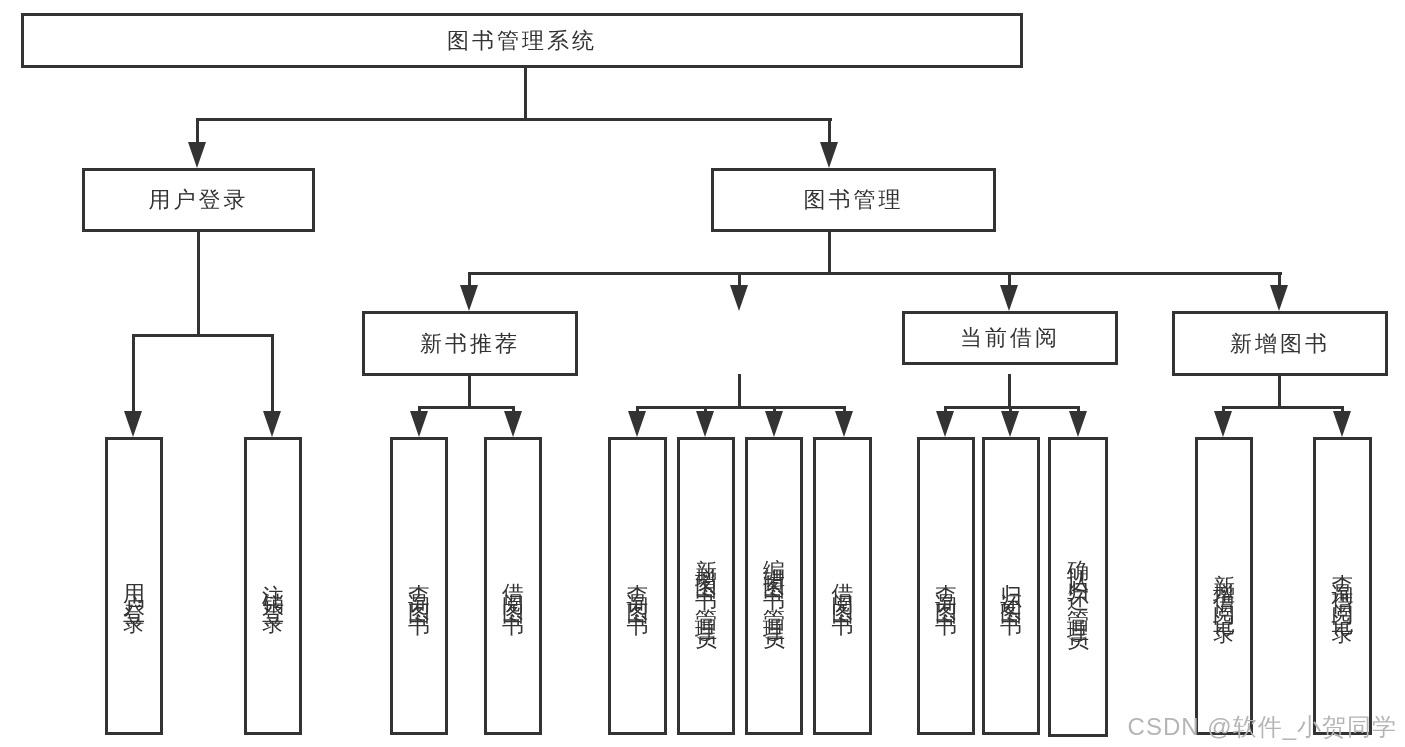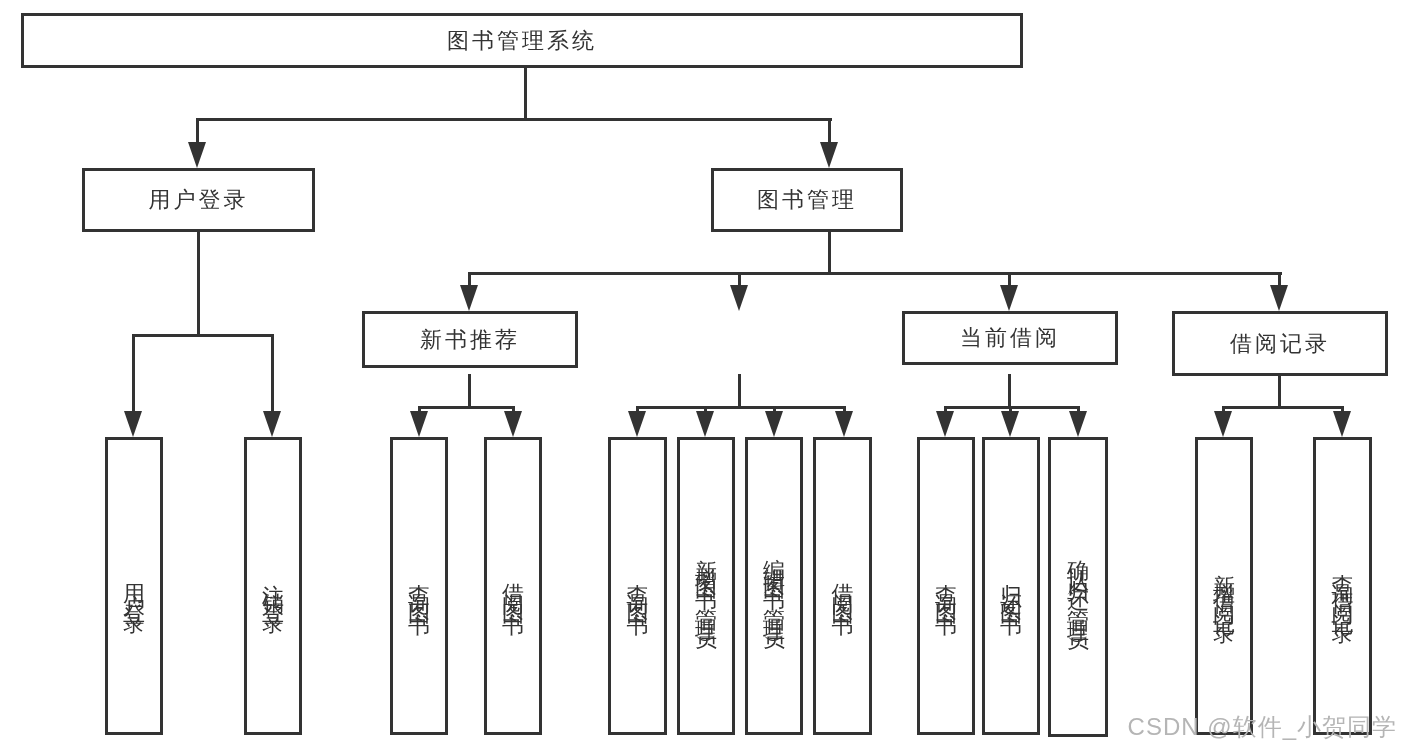--- a/index.html
+++ b/index.html
@@ -38,32 +38,32 @@
 
 <div id="canvas">
 
   <div class="box" style="left:21px;top:13px;width:1002px;height:55px;">
     <span>图书管理系统</span>
   </div>
 
   <div class="box" style="left:82px;top:168px;width:233px;height:64px;">
     <span>用户登录</span>
   </div>
-  <div class="box" style="left:711px;top:168px;width:192px;height:64px;">
+  <div class="box" style="left:711px;top:168px;width:285px;height:64px;">
     <span>图书管理</span>
   </div>
 
-  <div class="box" style="left:362px;top:311px;width:216px;height:57px;">
+  <div class="box" style="left:362px;top:311px;width:216px;height:65px;">
     <span>新书推荐</span>
   </div>
   <div class="box" style="left:902px;top:311px;width:216px;height:54px;">
     <span>当前借阅</span>
   </div>
   <div class="box" style="left:1172px;top:311px;width:216px;height:65px;">
-    <span>借阅记录</span>
+    <span>新增图书</span>
   </div>
 
   <div class="vbox" style="left:105px;top:437px;width:58px;height:298px;">
     <span class="vtext">用户登录</span>
   </div>
   <div class="vbox" style="left:244px;top:437px;width:58px;height:298px;">
     <span class="vtext">注销登录</span>
   </div>
 
   <div class="vbox" style="left:390px;top:437px;width:58px;height:298px;">

